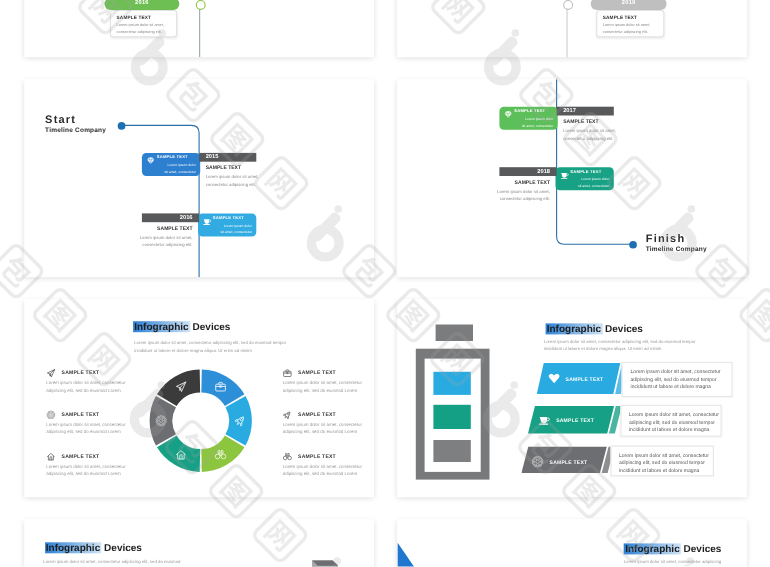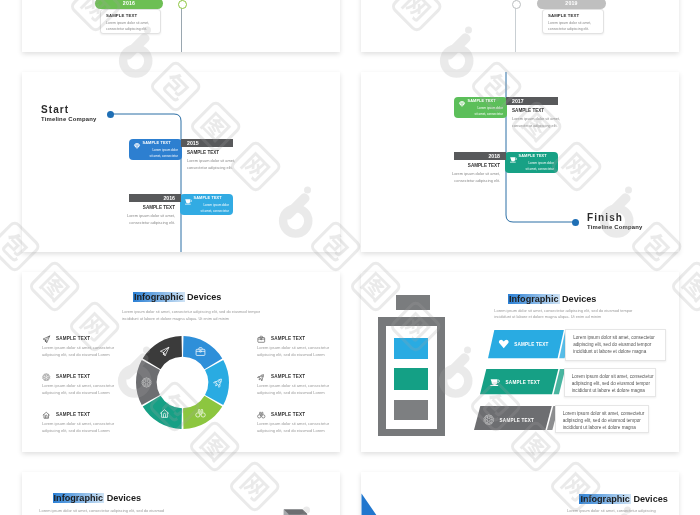--- a/index.html
+++ b/index.html
@@ -33,21 +33,21 @@
   .chip .ch{font-size:3.8px;font-weight:700;letter-spacing:.15px;white-space:nowrap;}
   .chip .cp{font-size:3.1px;line-height:1.7;opacity:.96;white-space:nowrap;}
   .yrbar{position:absolute;background:#58595b;color:#fff;font-size:5.2px;
          font-weight:700;}
   .tl-h{position:absolute;font-size:4.6px;font-weight:700;color:#333;white-space:nowrap;}
   .tl-p{position:absolute;font-size:3.9px;color:#8a8a8a;line-height:1.85;white-space:nowrap;}
 
   
   .dv-title{position:absolute;font-size:9.1px;font-weight:700;color:#1d1d1d;white-space:nowrap;}
   .dv-title .hl{background:linear-gradient(to right,#2a7fd4,#cfe3f5);color:#1d1d1d;
-                padding:0 1px;margin-left:12px;}
+                padding:0 1px;}
   .dv-sub{position:absolute;font-size:3.95px;color:#9a9a9a;line-height:1.9;white-space:nowrap;}
   .li-h{position:absolute;font-size:4.6px;font-weight:700;color:#333;letter-spacing:.2px;white-space:nowrap;}
   .li-p{position:absolute;font-size:4.05px;color:#9a9a9a;line-height:1.9;white-space:nowrap;}
 
   .bat-label{position:absolute;font-size:4.6px;font-weight:700;color:#fff;letter-spacing:.2px;white-space:nowrap;}
   .bat-box{position:absolute;background:#fff;border:1px solid #e6e6e6;box-shadow:0 1px 2px rgba(0,0,0,.07);}
   .bat-p{position:absolute;font-size:4.6px;color:#555;white-space:nowrap;}
 
   
   .wm{position:absolute;left:0;top:0;width:700px;height:515px;pointer-events:none;}

